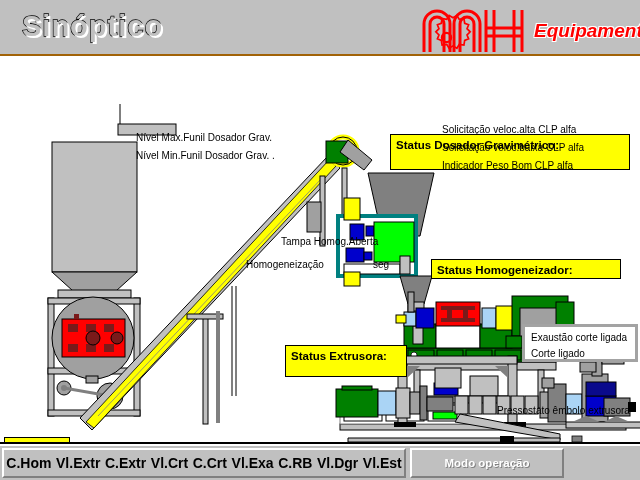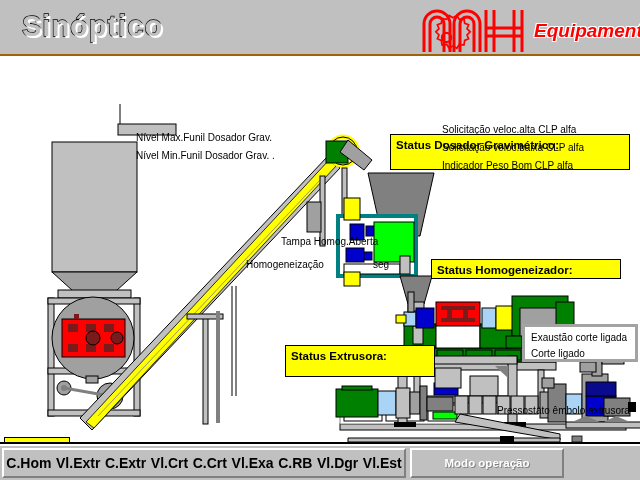--- a/index.html
+++ b/index.html
@@ -60,21 +60,21 @@
     background: #ffff00;
     border: 1px solid #000000;
     font-size: 11.5px; font-weight: bold;
     color: #000000;
     padding: 4px 0 0 5px;
     white-space: nowrap;
   }
   #panel-rb   { left: 2px;   top: 78px;  width: 294px; height: 36px; }
   #panel-dg   { left: 390px; top: 78px;  width: 240px; height: 36px; }
   #panel-hom  { left: 431px; top: 203px; width: 190px; height: 20px; }
-  #panel-ext  { left: 285px; top: 289px; width: 150px; height: 32px; }
+  #panel-ext  { left: 285px; top: 289px; width: 122px; height: 32px; }
   #panel-desc { left: 4px;   top: 381px; width: 66px;  height: 30px; }
 
   
   .lbl {
     position: absolute;
     font-size: 10px;
     color: #000000;
     white-space: nowrap;
   }
 

